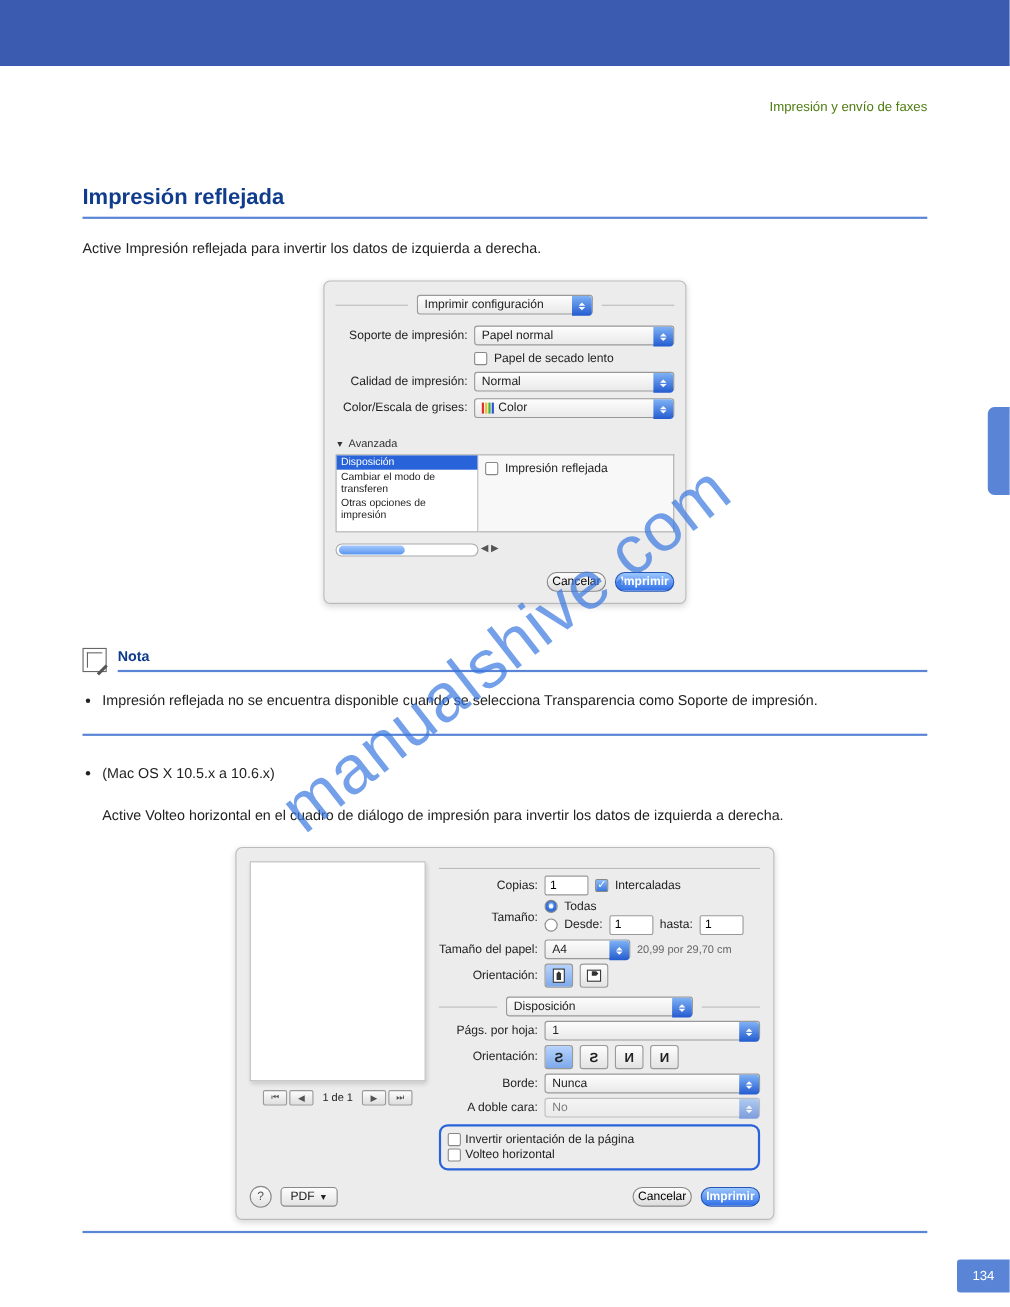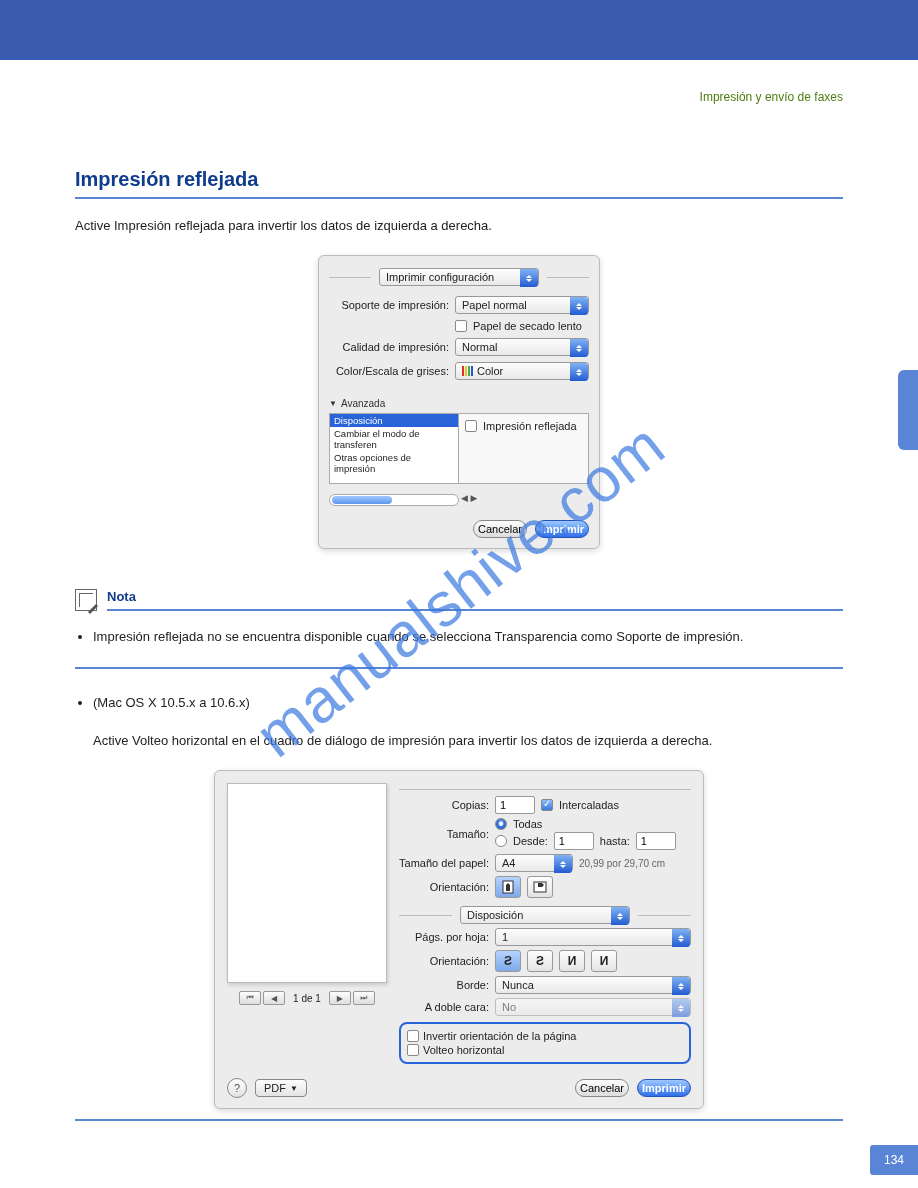--- a/index.html
+++ b/index.html
@@ -39,21 +39,21 @@
   .aqua-checkbox.checked::after{content:"✓";position:absolute;color:#fff;font-size:10px;top:-2px;left:1px;}
   .aqua-radio { width:12px;height:12px;border:1px solid #888;border-radius:50%;background:#fff;display:inline-block;vertical-align:middle;position:relative;}
   .aqua-radio.checked{background:radial-gradient(circle at 50% 40%,#fff 0%,#3a78e0 40%,#235bd0 100%);}
   .aqua-radio.checked::after{content:"";position:absolute;inset:3px;border-radius:50%;background:#fff;}
   .aqua-btn { background:linear-gradient(#fdfdfd,#dcdcdc); border:1px solid #888; border-radius:10px; padding:2px 4px; font-size:11px;}
   .aqua-btn.primary { background:linear-gradient(#9cc8ff,#2f6fe8); color:#fff; border-color:#2454b5; font-weight:bold;}
   .row { display:flex; align-items:center; gap:6px; }
   .label-r { text-align:right; }
 
   
-  .dlg1 { width:282px; margin:0 auto 40px auto; padding:12px 10px 10px 10px;}
+  .dlg1 { width:330px; margin:0 auto 40px auto; padding:12px 10px 10px 10px;}
   .dlg1 .opt-grid { display:grid; grid-template-columns:120px 1fr; gap:6px 6px; align-items:center; margin-top:10px;}
   .dlg1 .adv-head{display:flex;align-items:center;gap:4px;font-size:10px;color:#333;margin-top:18px;}
   .dlg1 .adv-head::before{content:"▼";font-size:8px;}
   .dlg1 .adv-box{display:flex;gap:0;margin-top:4px;}
   .dlg1 .listbox { width:130px;border:1px solid #aaa;background:#fff;font-size:9.5px;}
   .dlg1 .listbox .sel{background:#2863d9;color:#fff;padding:1px 4px;}
   .dlg1 .listbox div{padding:1px 4px;}
   .dlg1 .sidepanel{flex:1;border:1px solid #aaa;border-left:none;background:#f8f8f8;padding:6px;}
   .dlg1 .scrollbar{height:12px;border:1px solid #aaa;border-radius:6px;margin-top:4px;background:#fff;position:relative;}
   .dlg1 .scrollbar .thumb{position:absolute;left:2px;top:1px;height:8px;width:60px;background:linear-gradient(#a5c8ff,#5a97ef);border-radius:5px;}

